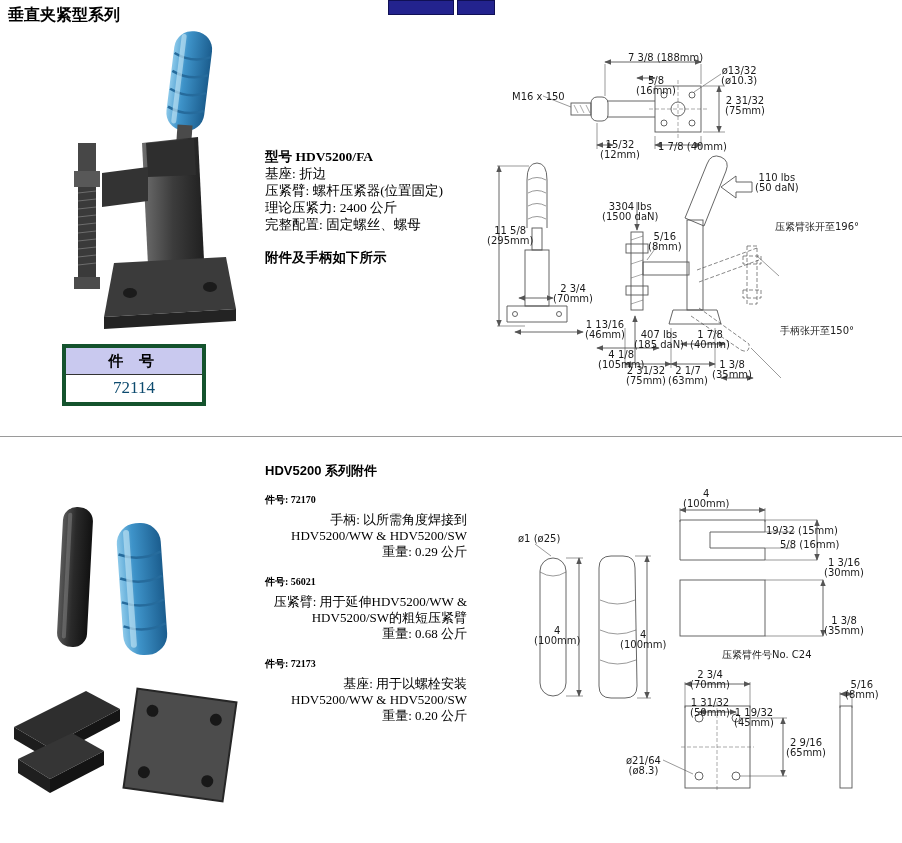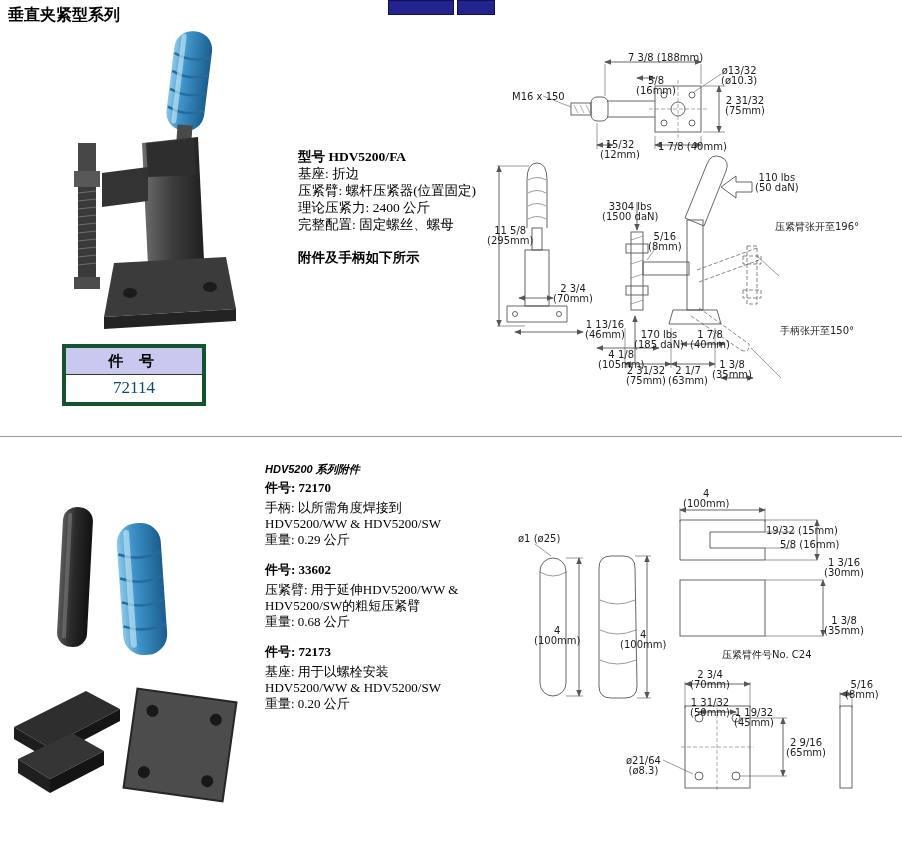--- a/index.html
+++ b/index.html
@@ -3,30 +3,30 @@
 <meta charset="utf-8">
 <style>
   html,body{margin:0;padding:0;}
   body{width:902px;height:843px;background:#ffffff;font-family:"Liberation Sans","DejaVu Sans",sans-serif;}
   #canvas{position:relative;width:902px;height:843px;background:#fff;overflow:hidden;}
   .abs{position:absolute;}
   #page-title{position:absolute;left:8px;top:5px;font-size:16px;font-weight:bold;color:#000;}
   .navbtn{position:absolute;top:0;height:13px;background:#23238e;border:1px solid #101055;}
   .divider{position:absolute;left:0;top:436px;width:902px;height:1px;background:#9a9a9a;}
   .dim{position:absolute;font-size:10px;line-height:10px;color:#1a1a1a;white-space:pre;text-align:center;font-family:"DejaVu Sans",sans-serif;}
-  .spec{font-family:"Liberation Serif","DejaVu Serif",serif;font-size:13.5px;line-height:17px;color:#000;margin-left:33px;}
+  .spec{font-family:"Liberation Serif","DejaVu Serif",serif;font-size:13.5px;line-height:17px;color:#000;}
   .spec .bold{font-weight:bold;}
   .spec-note{font-weight:bold;margin-top:16px;}
   .ptable{width:136px;border:4px solid #14532d;text-align:center;font-family:"Liberation Serif","DejaVu Serif",serif;background:#fff;}
   .pt-h{background:#c9c9ef;border-bottom:1px solid #333;font-weight:bold;font-size:15px;letter-spacing:6px;padding:4px 0 3px;color:#000;}
   .pt-v{font-size:17px;padding:3px 0 4px;color:#0c4a6e;}
   .s2col{font-family:"Liberation Serif","DejaVu Serif",serif;color:#000;}
-  .s2-head{font-weight:bold;font-size:11px;margin-bottom:1px;font-family:"Liberation Sans",sans-serif;font-style:italic;}
-  .s2-part{font-weight:bold;font-size:13px;line-height:20px;margin-bottom:2px;}
-  .s2-desc{font-size:13px;line-height:16px;}
+  .s2-head{font-weight:bold;font-size:13px;margin-bottom:10px;font-family:"Liberation Sans",sans-serif;}
+  .s2-part{font-weight:bold;font-size:10px;line-height:20px;margin-bottom:2px;}
+  .s2-desc{font-size:13px;line-height:16px;text-align:right;}
   .s2-item{margin-bottom:12px;}
   svg{display:block;}
 </style>
 </head>
 <body>
 
 <div id="canvas">
 
   <div id="page-title">垂直夹紧型系列</div>
   <div class="navbtn" style="left:388px;width:64px"></div>
@@ -202,21 +202,21 @@
 (1500 daN)</div>
   <div class="dim" style="left:648px;top:232px">5/16
 (8mm)</div>
   <div class="dim" style="left:755px;top:173px">110 lbs
 (50 daN)</div>
   <div class="dim" style="left:775px;top:222px">压紧臂张开至196°</div>
   <div class="dim" style="left:553px;top:284px">2 3/4
 (70mm)</div>
   <div class="dim" style="left:585px;top:320px">1 13/16
 (46mm)</div>
-  <div class="dim" style="left:634px;top:330px">170 lbs
+  <div class="dim" style="left:634px;top:330px">407 lbs
 (185 daN)</div>
   <div class="dim" style="left:690px;top:330px">1 7/8
 (40mm)</div>
   <div class="dim" style="left:780px;top:326px">手柄张开至150°</div>
   <div class="dim" style="left:598px;top:350px">4 1/8
 (105mm)</div>
   <div class="dim" style="left:626px;top:366px">2 31/32
 (75mm)</div>
   <div class="dim" style="left:668px;top:366px">2 1/7
 (63mm)</div>
@@ -266,21 +266,21 @@
   </svg>
 
   <div class="abs s2col" style="left:265px;top:462px;width:202px">
     <div class="s2-head">HDV5200 系列附件</div>
     <div class="s2-item">
       <div class="s2-part">件号: 72170</div>
       <div class="s2-desc">手柄: 以所需角度焊接到HDV5200/WW &amp; HDV5200/SW</div>
       <div class="s2-desc">重量: 0.29 公斤</div>
     </div>
     <div class="s2-item">
-      <div class="s2-part">件号: 33602</div>
+      <div class="s2-part">件号: 56021</div>
       <div class="s2-desc">压紧臂: 用于延伸HDV5200/WW &amp; HDV5200/SW的粗短压紧臂</div>
       <div class="s2-desc">重量: 0.68 公斤</div>
     </div>
     <div class="s2-item">
       <div class="s2-part">件号: 72173</div>
       <div class="s2-desc">基座: 用于以螺栓安装HDV5200/WW &amp; HDV5200/SW</div>
       <div class="s2-desc">重量: 0.20 公斤</div>
     </div>
   </div>
 

